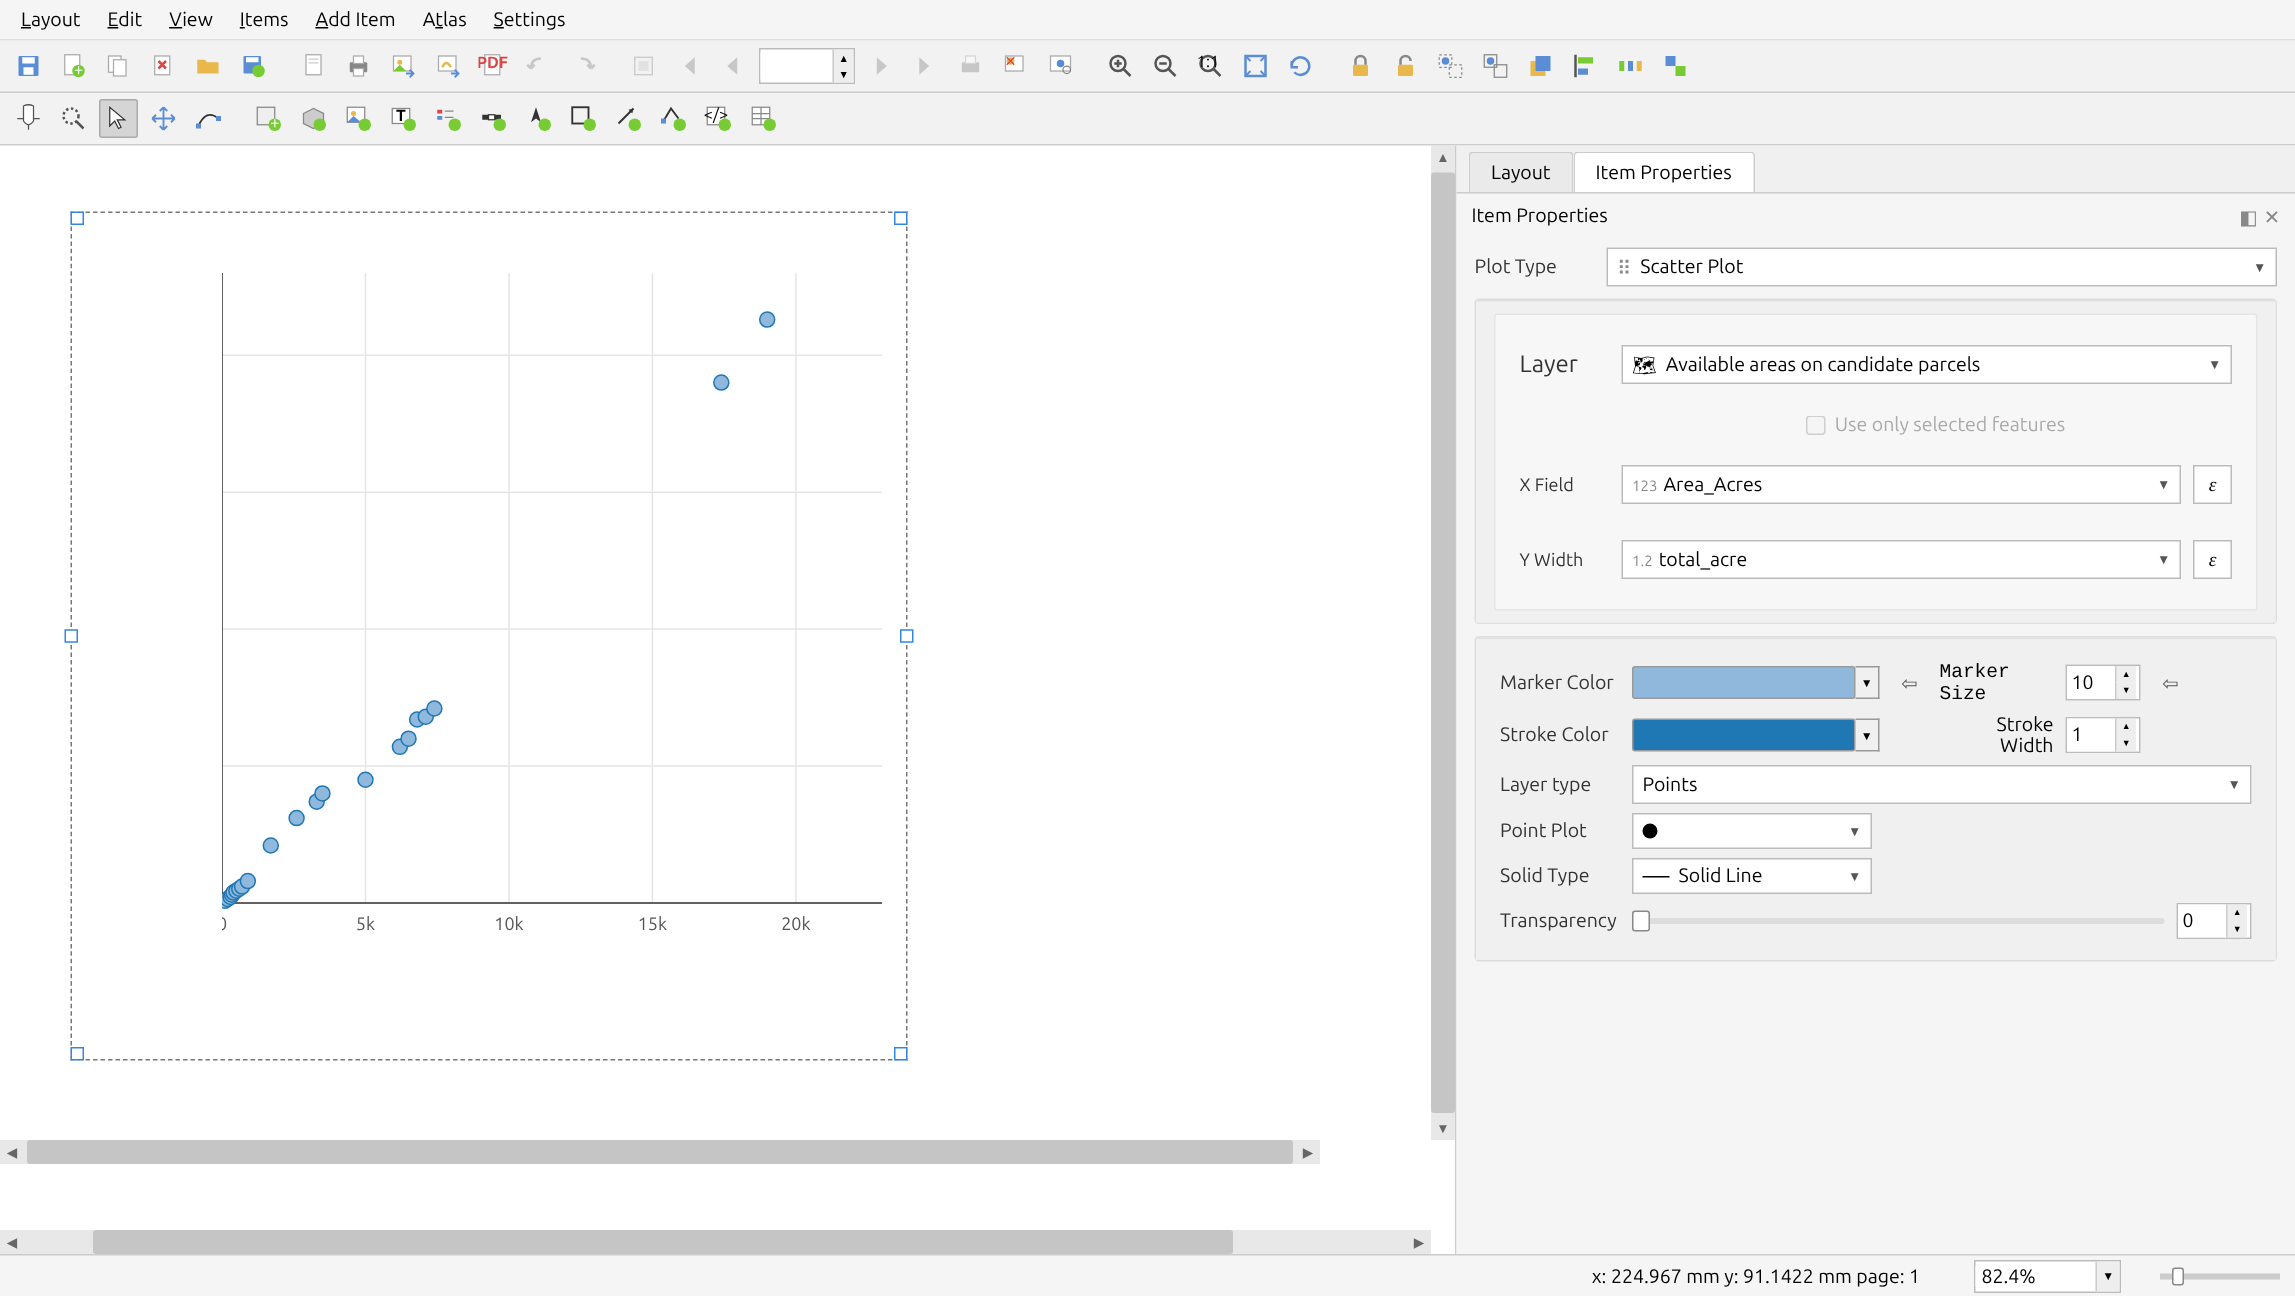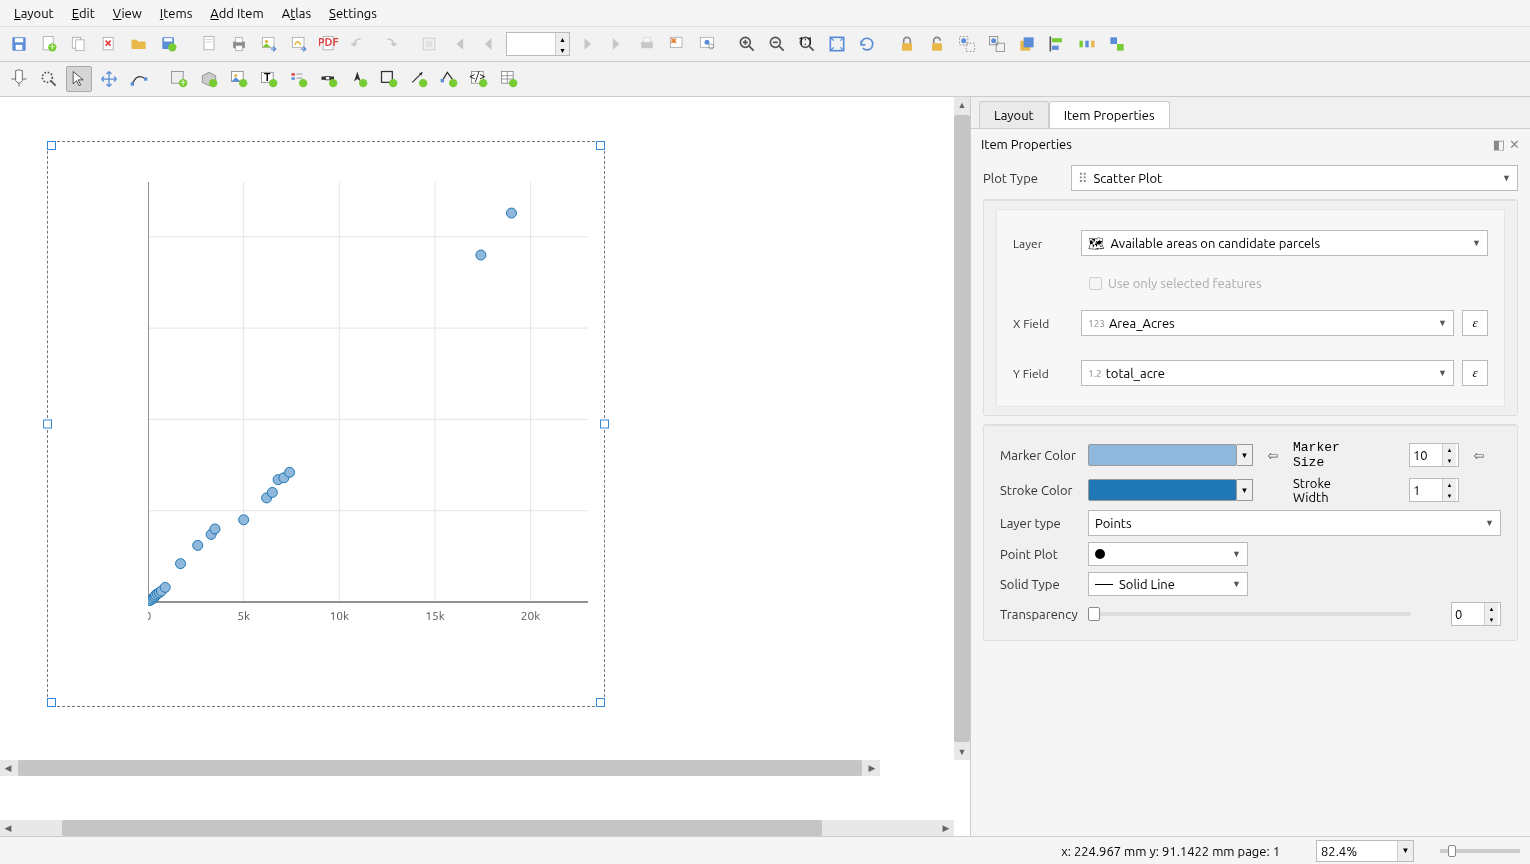--- a/index.html
+++ b/index.html
@@ -45,37 +45,37 @@
 .right-panel { width: 560px; background: #f5f5f5; border-left: 1px solid #ccc; display: flex; flex-direction: column; }
 .tabs { display: flex; padding: 4px 8px 0 8px; background:#f0f0f0; }
 .tab { padding: 6px 14px; border: 1px solid #ccc; border-bottom: none; background: #eaeaea; cursor: pointer; margin-right: 0; border-radius: 3px 3px 0 0; }
 .tab.active { background: #fff; }
 .panel-body { flex: 1; background: #fff; border-top:1px solid #ccc; padding: 4px 8px; overflow-y: auto; background:#f5f5f5; }
 .panel-title { font-size: 13px; padding: 4px 2px; }
 .close-btn { float:right; font-size:12px; color:#888; cursor:pointer; display:flex; gap:4px;}
 
 .prop-row { display: flex; align-items: center; margin: 6px 4px; gap: 8px; }
 .prop-label { width: 80px; color: #333; font-size:13px;}
-.prop-label-sm { width: 60px; color: #333; font-size:12px;}
+.prop-label-sm { width: 60px; color: #333; font-size:16px;}
 .combo { flex: 1; display: flex; align-items: center; border: 1px solid #bbb; background: #fff; height: 26px; padding: 0 6px; position: relative; }
 .combo .arrow { margin-left: auto; font-size: 9px; color: #555; }
 .section { margin: 8px 4px; border: 1px solid #ddd; background: #f7f7f7; border-radius: 3px; }
 .section-hdr { padding: 6px 8px; font-weight: bold; display: flex; align-items: center; gap: 6px; cursor: pointer; }
 .section-hdr::before { content: "▼"; font-size: 9px; }
 .section-body { padding: 8px 12px; background:#f0f0f0; border-top:1px solid #e0e0e0;}
 .inner-box { background:#f7f7f7; border:1px solid #e5e5e5; padding:14px 12px; border-radius:2px;}
 
 .checkbox-row { display:flex; align-items:center; gap:6px; color:#aaa; margin-left:80px; }
 .checkbox-row input { accent-color: #999;}
 .expr-btn { width: 26px; height: 26px; border: 1px solid #bbb; background: #fff; display:flex;align-items:center;justify-content:center;cursor:pointer; font-style: italic; font-family: serif;}
 
 .color-swatch { flex:1; height:22px; border:1px solid #999; border-radius:2px; }
 .color-combo { display:flex; align-items:center; width:165px; }
 .color-combo .dd { width:16px; height:22px; border:1px solid #999; border-left:none; display:flex;align-items:center;justify-content:center;font-size:8px;}
-.num-spin { display:flex; border:1px solid #bbb; background:#fff; height:24px; width:50px;margin-left:32px;}
+.num-spin { display:flex; border:1px solid #bbb; background:#fff; height:24px; width:50px;}
 .num-spin input { border:none; width:32px; padding:0 3px; outline:none;}
 .num-spin .spbs { display:flex; flex-direction:column; }
 .num-spin .spbs div { height:11px; font-size:6px; display:flex;align-items:center;justify-content:center;border-left:1px solid #ccc;background:#eee;cursor:pointer; width:14px;}
 .override-btn { width:24px; height:24px; display:flex;align-items:center;justify-content:center;cursor:pointer; font-size:13px; color:#555;}
 
 .point-combo { width:160px; display:flex;align-items:center;border:1px solid #bbb;background:#fff;height:24px;padding:0 6px;}
 .point-combo .dot { width:10px;height:10px;border-radius:50%;background:#000; }
 .point-combo .arrow { margin-left:auto;font-size:9px;color:#555;}
 .line-combo { width:160px; display:flex;align-items:center;border:1px solid #bbb;background:#fff;height:24px;padding:0 6px; gap:6px;}
 .line-combo .ln { flex:0 0 18px; height:1px; background:#000;}
@@ -561,35 +561,35 @@
         <div class="section-body">
           <div class="inner-box">
             <div class="prop-row">
               <div class="prop-label-sm">Layer</div>
               <div class="combo">
                 <span style="margin-right:6px;">🗺</span>
                 <span>Available areas on candidate parcels</span>
                 <span class="arrow">▼</span>
               </div>
             </div>
-            <div class="checkbox-row" style="margin:20px 0 20px 80px;">
+            <div class="checkbox-row" style="margin:20px 0 20px 80px;justify-content:center;">
               <input type="checkbox" disabled="" style="">
               <span>Use only selected features</span>
             </div>
             <div class="prop-row">
               <div class="prop-label-sm" style="font-size:12px;">X Field</div>
               <div class="combo">
                 <span style="font-size:10px;color:#888;margin-right:4px;">123</span>
                 <span>Area_Acres</span>
                 <span class="arrow">▼</span>
               </div>
               <div class="expr-btn">ε</div>
             </div>
             <div class="prop-row" style="margin-top:24px;">
-              <div class="prop-label-sm" style="font-size:12px;">Y Field</div>
+              <div class="prop-label-sm" style="font-size:12px;">Y Width</div>
               <div class="combo">
                 <span style="font-size:10px;color:#888;margin-right:4px;">1.2</span>
                 <span>total_acre</span>
                 <span class="arrow">▼</span>
               </div>
               <div class="expr-btn">ε</div>
             </div>
           </div>
         </div>
       </div>
@@ -613,21 +613,21 @@
             </div>
             <div class="override-btn">⇦</div>
           </div>
           <div class="prop-row">
             <div class="prop-label">Stroke Color</div>
             <div class="color-combo">
               <div class="color-swatch" id="stroke-color-swatch" style="background: rgb(31, 120, 180);"></div>
                 <div class="dd">▼</div>
             </div>
             <div class="override-btn" style="visibility:hidden;">⇦</div>
-            <div style="width:76px;">Stroke Width</div>
+            <div style="width:76px;text-align:right;">Stroke Width</div>
             <div class="num-spin">
               <input type="text" value="1" style="">
               <div class="spbs">
                   <div>▲</div>
                   <div>▼</div>
                 </div>
             </div>
           </div>
           <div class="prop-row">
             <div class="prop-label">Layer type</div>

